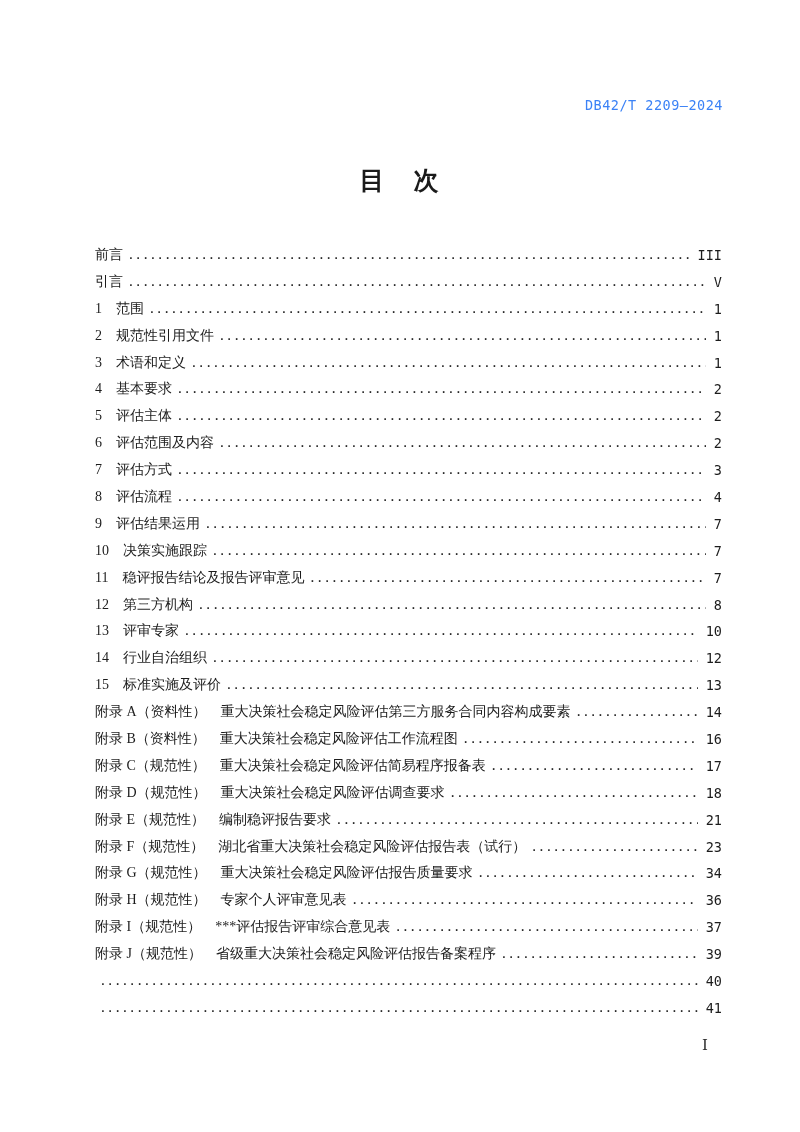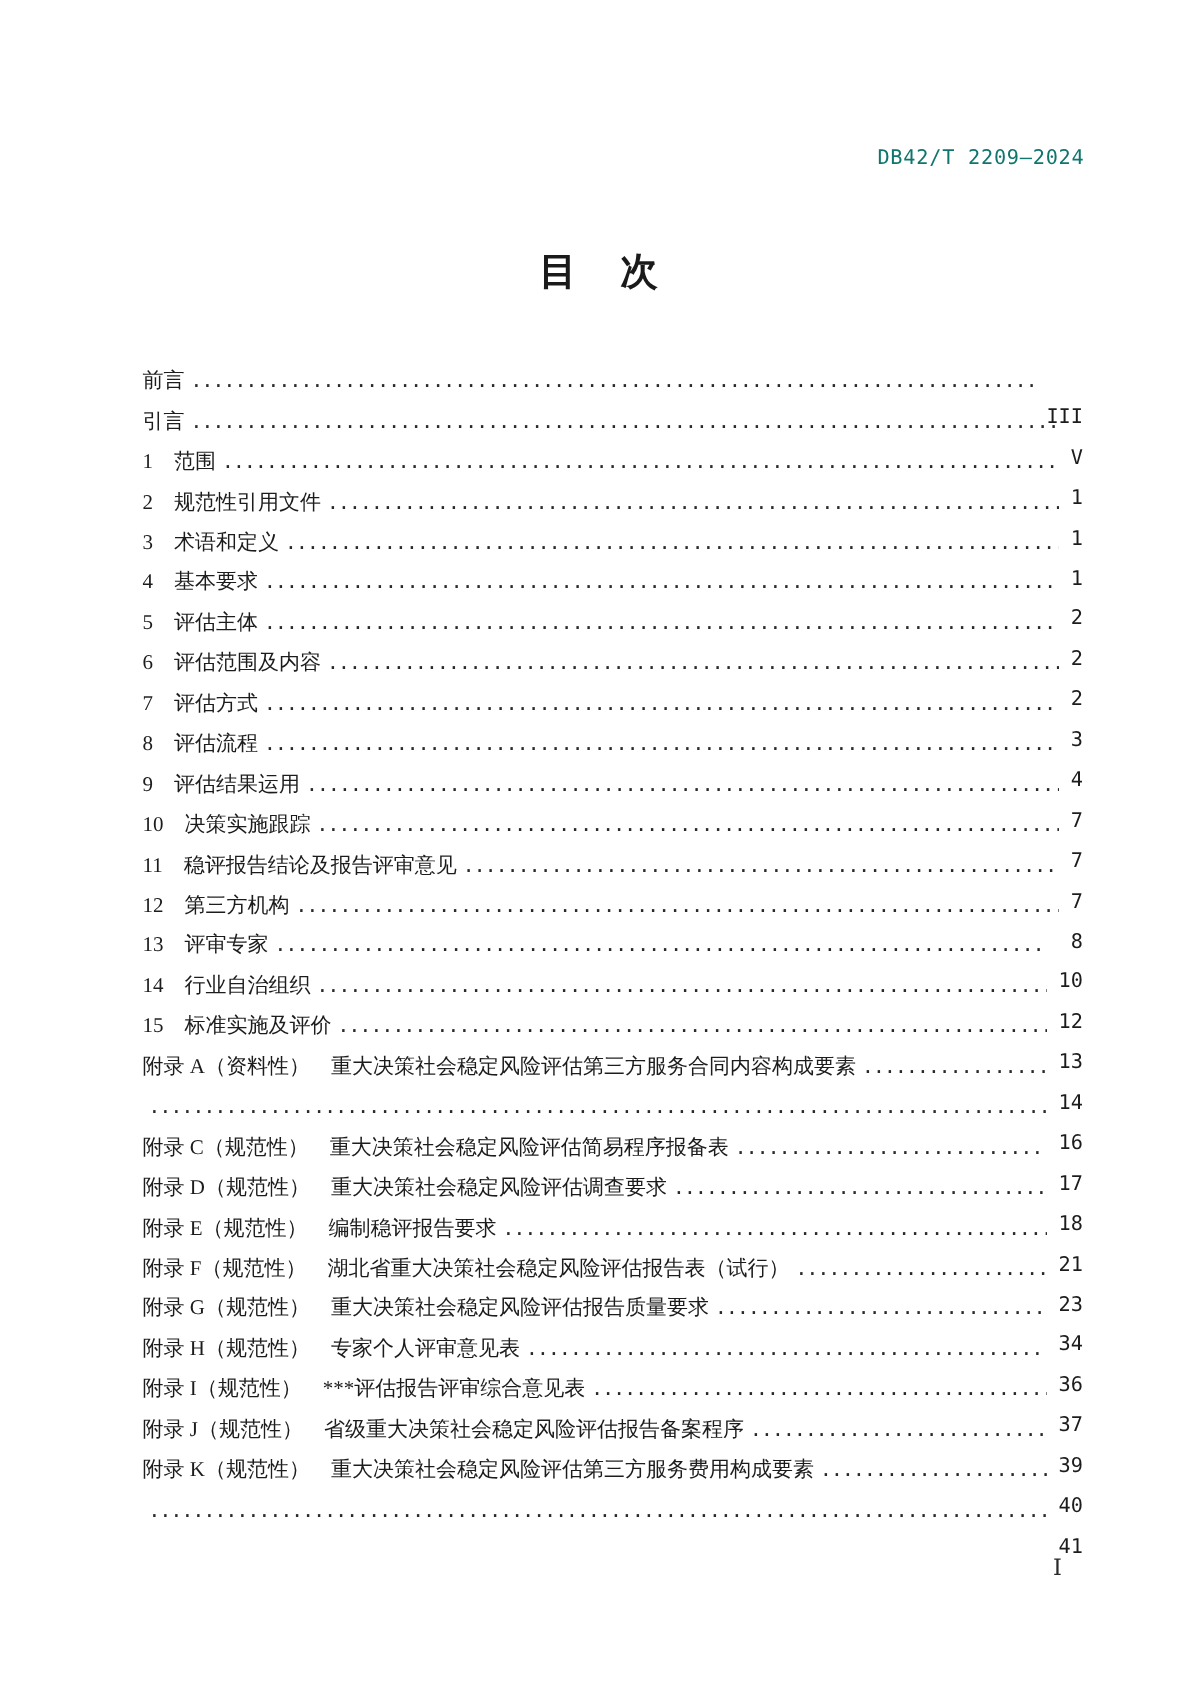--- a/index.html
+++ b/index.html
@@ -16,21 +16,21 @@
     font-family: "Liberation Serif", "DejaVu Serif", serif;
     overflow: hidden;
   }
   .doc-header {
     position: absolute;
     top: 97px;
     right: 77px;
     font-family: "DejaVu Sans Mono", "Liberation Mono", monospace;
     font-size: 13.5px;
     letter-spacing: 0.5px;
-    color: #0f766e;
+    color: #3b82f6;
   }
   .toc-title {
     position: absolute;
     top: 164px;
     left: 0;
     width: 100%;
     margin: 0;
     text-align: center;
     font-family: Liberation Mono, monospace;
     font-size: 25px;
@@ -41,21 +41,21 @@
   .toc {
     position: absolute;
     left: 95px;
     right: 78px;
     top: 242px;
     font-size: 14px;
     line-height: 26.9px;
   }
   .toc-row {
     display: flex;
-    align-items: flex-start;
+    align-items: flex-end;
     height: 26.9px;
     white-space: pre;
   }
   .toc-label {
     flex: 0 0 auto;
     white-space: pre;
   }
   .toc-leader {
     flex: 1 1 auto;
     overflow: hidden;
@@ -199,20 +199,21 @@
     <span class="toc-page">13</span>
   </div>
 
   <div class="toc-row">
     <span class="toc-label">附录 A（资料性）　重大决策社会稳定风险评估第三方服务合同内容构成要素</span>
     <span class="toc-leader"></span>
     <span class="toc-page">14</span>
   </div>
 
   <div class="toc-row">
+    <span class="toc-label">附录 B（资料性）　重大决策社会稳定风险评估工作流程图</span>
     <span class="toc-leader"></span>
     <span class="toc-page">16</span>
   </div>
 
   <div class="toc-row">
     <span class="toc-label">附录 C（规范性）　重大决策社会稳定风险评估简易程序报备表</span>
     <span class="toc-leader"></span>
     <span class="toc-page">17</span>
   </div>
 
@@ -252,21 +253,20 @@
     <span class="toc-page">37</span>
   </div>
 
   <div class="toc-row">
     <span class="toc-label">附录 J（规范性）　省级重大决策社会稳定风险评估报告备案程序</span>
     <span class="toc-leader"></span>
     <span class="toc-page">39</span>
   </div>
 
   <div class="toc-row">
-    <span class="toc-label">附录 K（规范性）　重大决策社会稳定风险评估第三方服务费用构成要素</span>
     <span class="toc-leader"></span>
     <span class="toc-page">40</span>
   </div>
 
   <div class="toc-row">
     <span class="toc-leader"></span>
     <span class="toc-page">41</span>
   </div>
 </div>
 

